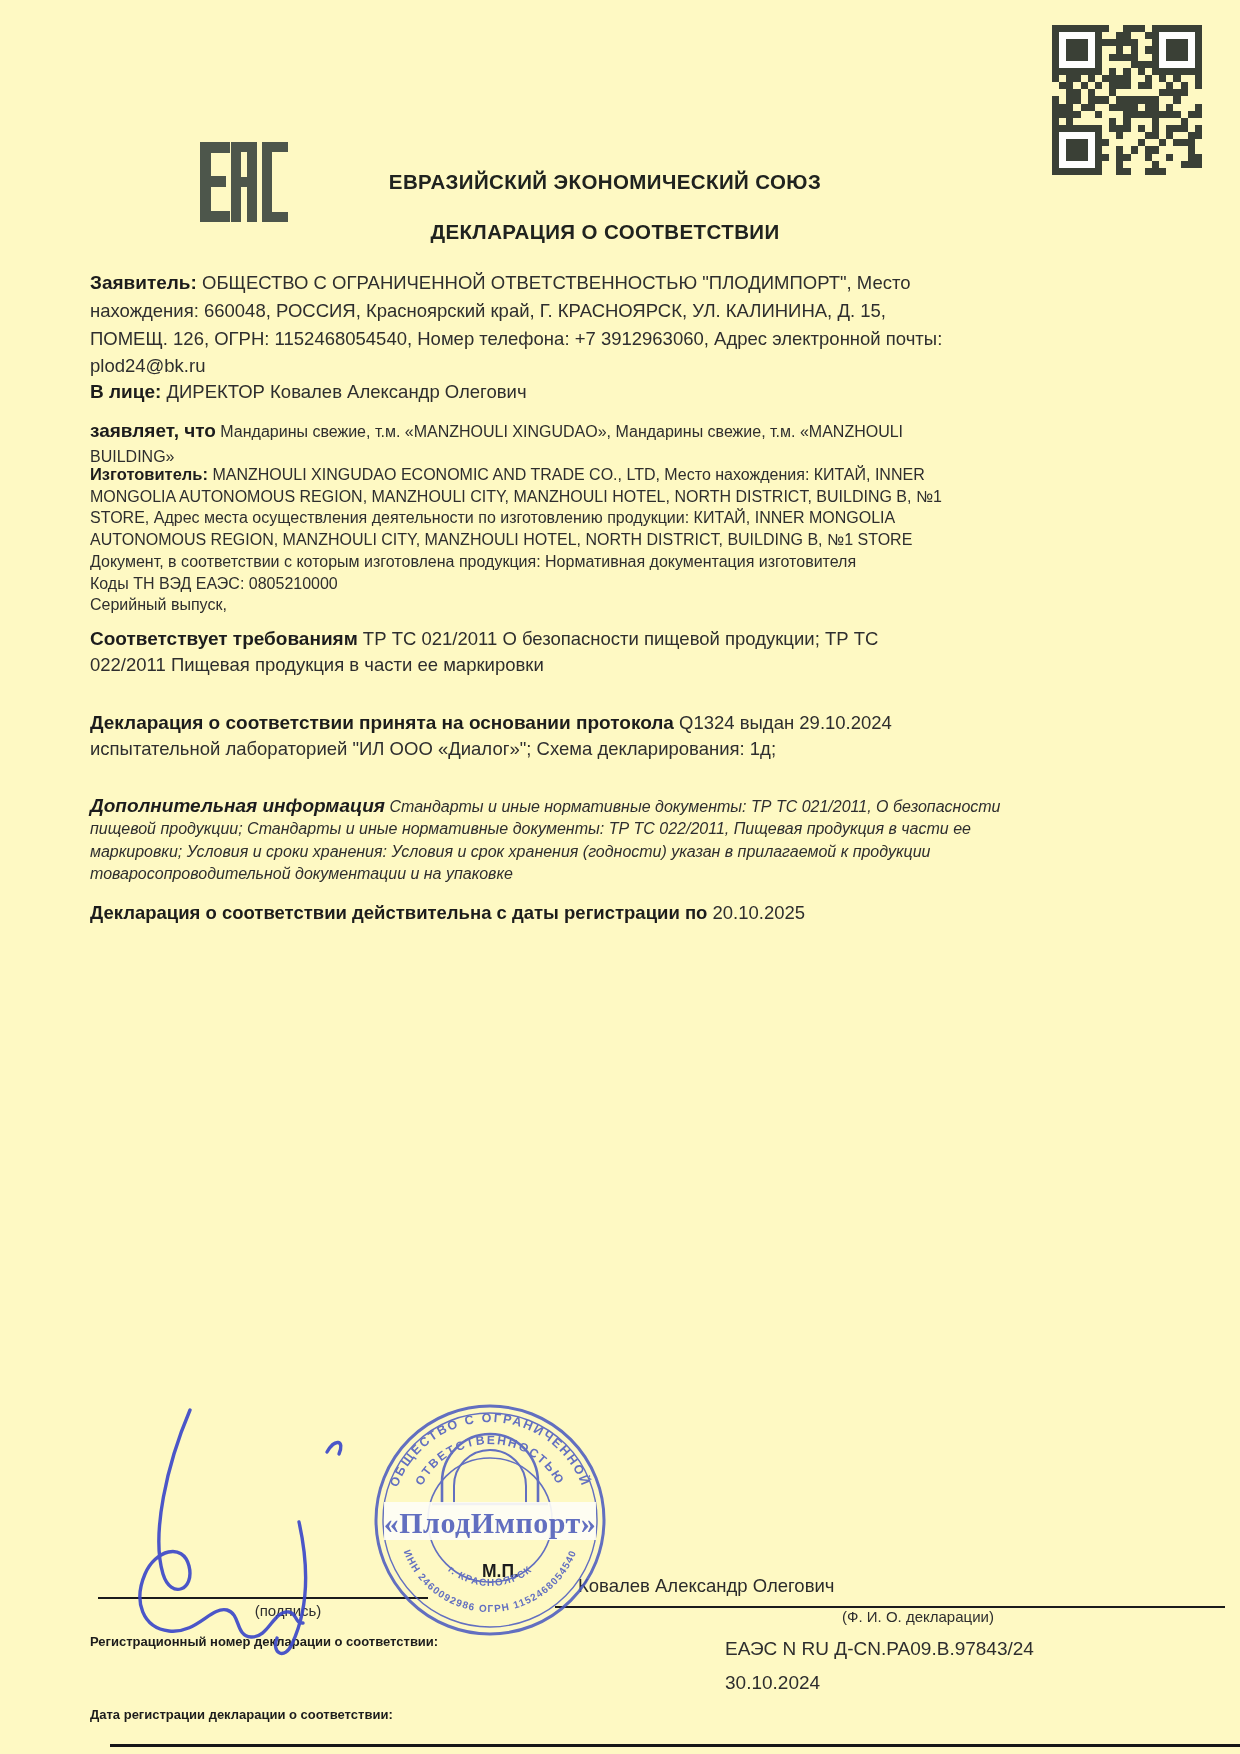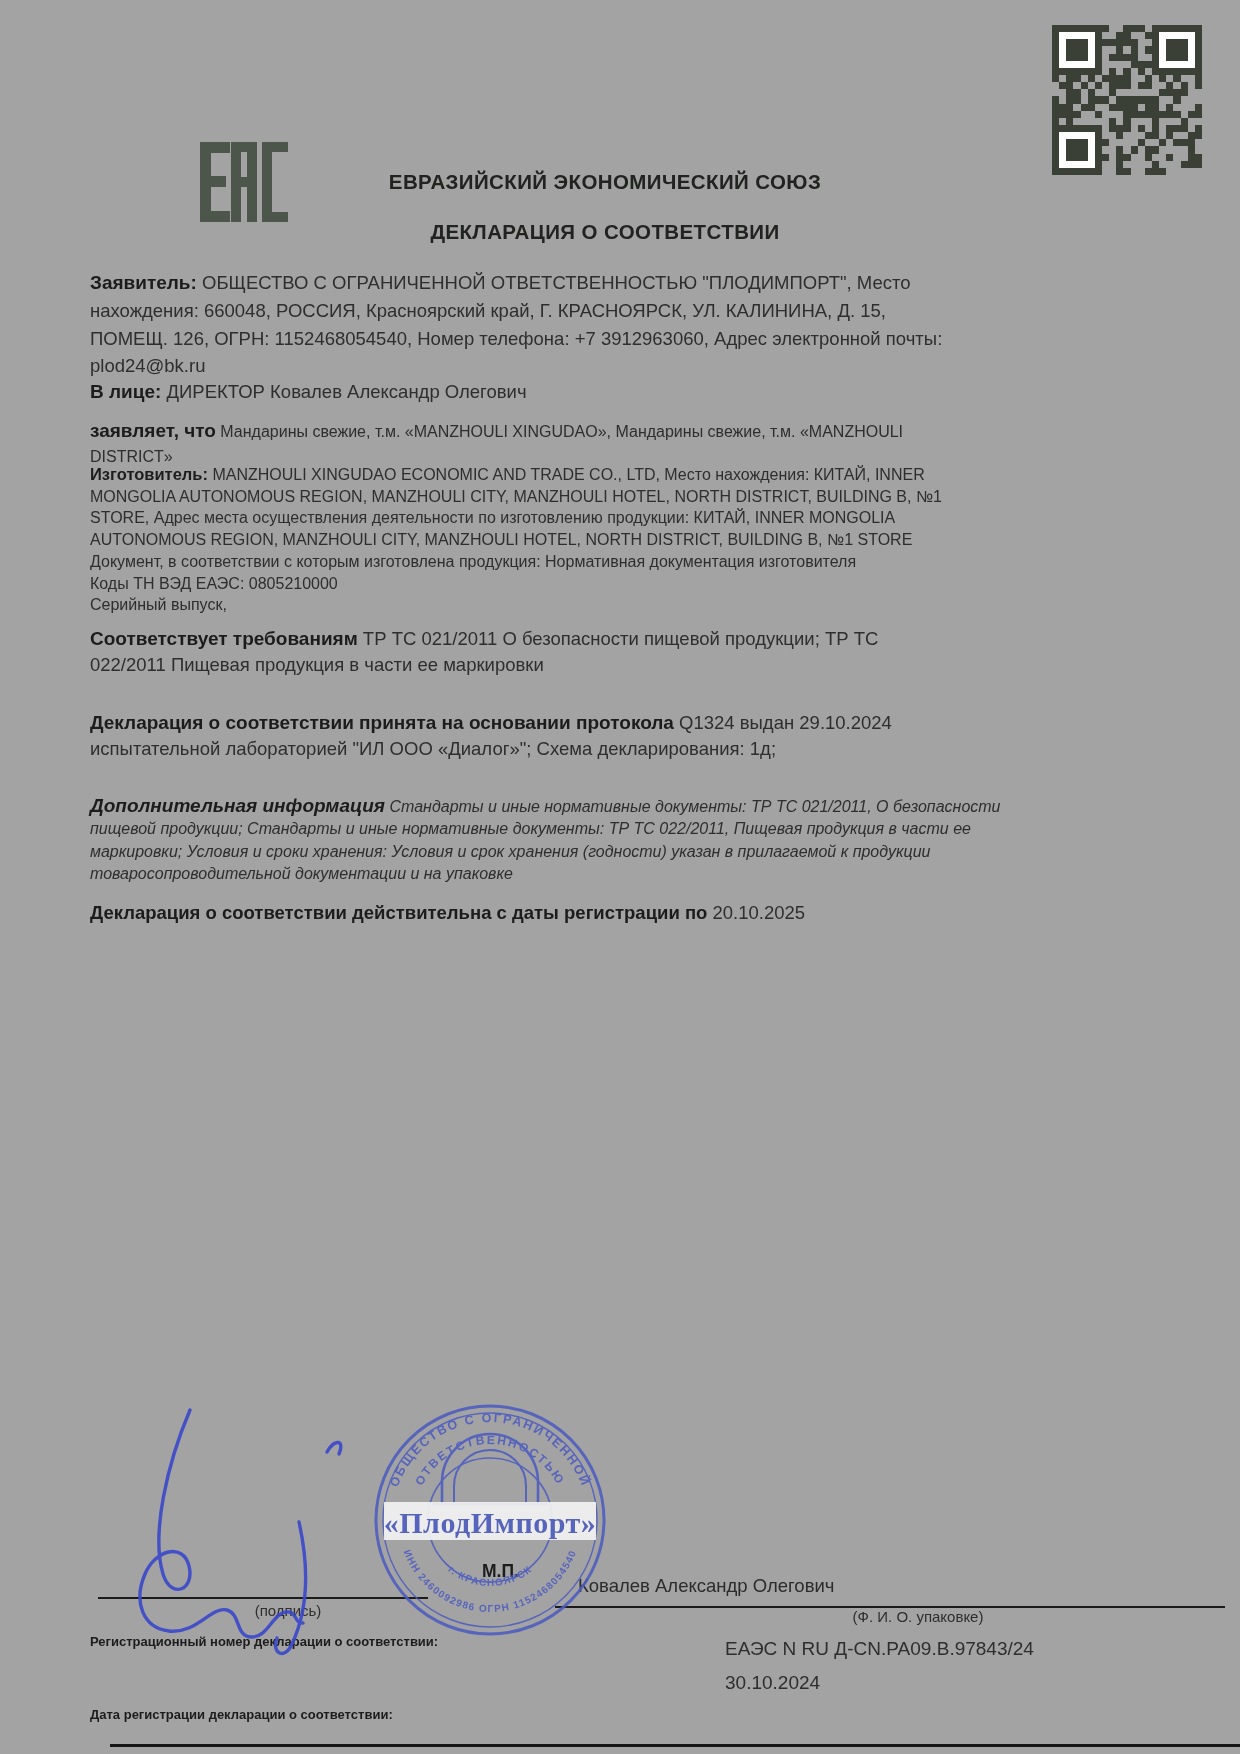--- a/index.html
+++ b/index.html
@@ -1,21 +1,21 @@
 <!DOCTYPE html>
 <html><head>
 <meta charset="utf-8">
 <style>
   html,body{margin:0;padding:0;}
   body{
     width:1240px;height:1754px;position:relative;background:#ffffff;
     font-family:"Liberation Sans", sans-serif;color:#2b2b2b;
     -webkit-font-smoothing:antialiased;
   }
-  .page{position:absolute;inset:0;background:#a3a3a3;overflow:hidden;}
+  .page{position:absolute;inset:0;background:#fef9c3;overflow:hidden;}
 
   .title{position:absolute;left:0;width:1210px;text-align:center;font-weight:700;color:#20231f;letter-spacing:.4px;}
   .t1{top:170px;font-size:20.5px;}
   .t2{top:220px;font-size:20.5px;}
 
   .para{position:absolute;margin:0;color:#2e2e2e;}
   .lbl{font-weight:700;color:#1c1c1c;font-size:19px;}
   .cont{display:block;}
 
   #p-applicant{left:90px;top:269px;width:1080px;font-size:18.5px;line-height:27.8px;}
@@ -242,38 +242,38 @@
       </g>
   </svg>
 
   <div class="title t1">ЕВРАЗИЙСКИЙ ЭКОНОМИЧЕСКИЙ СОЮЗ</div>
   <div class="title t2">ДЕКЛАРАЦИЯ О СООТВЕТСТВИИ</div>
 
   <p class="para" id="p-applicant"><b class="lbl">Заявитель:</b><span> ОБЩЕСТВО С ОГРАНИЧЕННОЙ ОТВЕТСТВЕННОСТЬЮ "ПЛОДИМПОРТ", Место</span><span class="cont">нахождения: 660048, РОССИЯ,  Красноярский край, Г. КРАСНОЯРСК, УЛ. КАЛИНИНА, Д. 15,</span><span class="cont">ПОМЕЩ. 126, ОГРН: 1152468054540, Номер телефона: +7 3912963060, Адрес электронной почты:</span><span class="cont">plod24@bk.ru</span></p>
 
   <p class="para" id="p-inperson"><b class="lbl">В лице:</b><span> ДИРЕКТОР Ковалев Александр Олегович</span></p>
 
-  <p class="para" id="p-declares"><b class="lbl">заявляет, что</b><span>  Мандарины свежие, т.м.  «MANZHOULI XINGUDAO», Мандарины свежие, т.м.  «MANZHOULI</span><span class="cont">DISTRICT»</span></p>
+  <p class="para" id="p-declares"><b class="lbl">заявляет, что</b><span>  Мандарины свежие, т.м.  «MANZHOULI XINGUDAO», Мандарины свежие, т.м.  «MANZHOULI</span><span class="cont">BUILDING»</span></p>
 
   <p class="para" id="p-manu"><b class="lbl" style="font-size:16.5px">Изготовитель:</b><span> MANZHOULI XINGUDAO ECONOMIC AND TRADE CO., LTD, Место нахождения: КИТАЙ, INNER</span><span class="cont">MONGOLIA AUTONOMOUS REGION, MANZHOULI CITY, MANZHOULI HOTEL, NORTH DISTRICT, BUILDING B, №1</span><span class="cont">STORE, Адрес места осуществления деятельности по изготовлению продукции: КИТАЙ, INNER MONGOLIA</span><span class="cont">AUTONOMOUS REGION, MANZHOULI CITY, MANZHOULI HOTEL, NORTH DISTRICT, BUILDING B, №1 STORE</span><span class="cont">Документ, в соответствии с которым изготовлена продукция: Нормативная документация изготовителя</span><span class="cont">Коды ТН ВЭД ЕАЭС: 0805210000</span><span class="cont">Серийный выпуск,</span></p>
 
   <p class="para" id="p-conforms"><b class="lbl">Соответствует требованиям</b><span>  ТР ТС 021/2011 О безопасности пищевой продукции; ТР ТС</span><span class="cont">022/2011 Пищевая продукция в части ее маркировки</span></p>
 
   <p class="para" id="p-basis"><b class="lbl">Декларация о соответствии принята на основании протокола</b><span> Q1324 выдан 29.10.2024</span><span class="cont">испытательной лабораторией "ИЛ ООО «Диалог»"; Схема декларирования: 1д;</span></p>
 
   <p class="para" id="p-additional"><b class="lbl">Дополнительная информация</b><span> Стандарты и иные нормативные документы: ТР ТС 021/2011, О безопасности</span><span class="cont">пищевой продукции; Стандарты и иные нормативные документы: ТР ТС 022/2011, Пищевая продукция в части ее</span><span class="cont">маркировки; Условия и сроки хранения: Условия и срок хранения (годности) указан в прилагаемой к продукции</span><span class="cont">товаросопроводительной документации и на упаковке</span></p>
 
   <p class="para" id="p-validity"><span>Декларация о соответствии действительна с даты регистрации по</span> <span class="date">20.10.2025</span></p>
 
   <div class="mp">М.П.</div>
   <div class="signer-name">Ковалев Александр Олегович</div>
   <div class="rule sig-rule"></div>
   <div class="rule name-rule"></div>
   <div class="caption cap-sign">(подпись)</div>
-  <div class="caption cap-name">(Ф. И. О. упаковке)</div>
+  <div class="caption cap-name">(Ф. И. О. декларации)</div>
 
   <svg class="sign-svg" width="270" height="280" viewBox="0 0 270 280">
     <g fill="none" stroke="#3c49c9" stroke-width="3.4" stroke-linecap="round" stroke-linejoin="round">
       <path d="M105,18 C82,72 66,142 78,182 C86,208 110,198 104,174 C98,150 70,158 60,182 C48,210 58,236 84,239 C112,242 126,214 142,218 C156,222 150,244 166,245 C184,246 188,218 204,220 C212,221 210,232 218,231"></path>
       <path d="M214,130 C224,175 223,218 207,252 C200,268 186,262 192,246"></path>
       <path d="M242,60 C250,46 260,48 254,62"></path>
     </g>
   </svg>
 
   <svg class="stamp-svg" width="240" height="240" viewBox="0 0 240 240">

